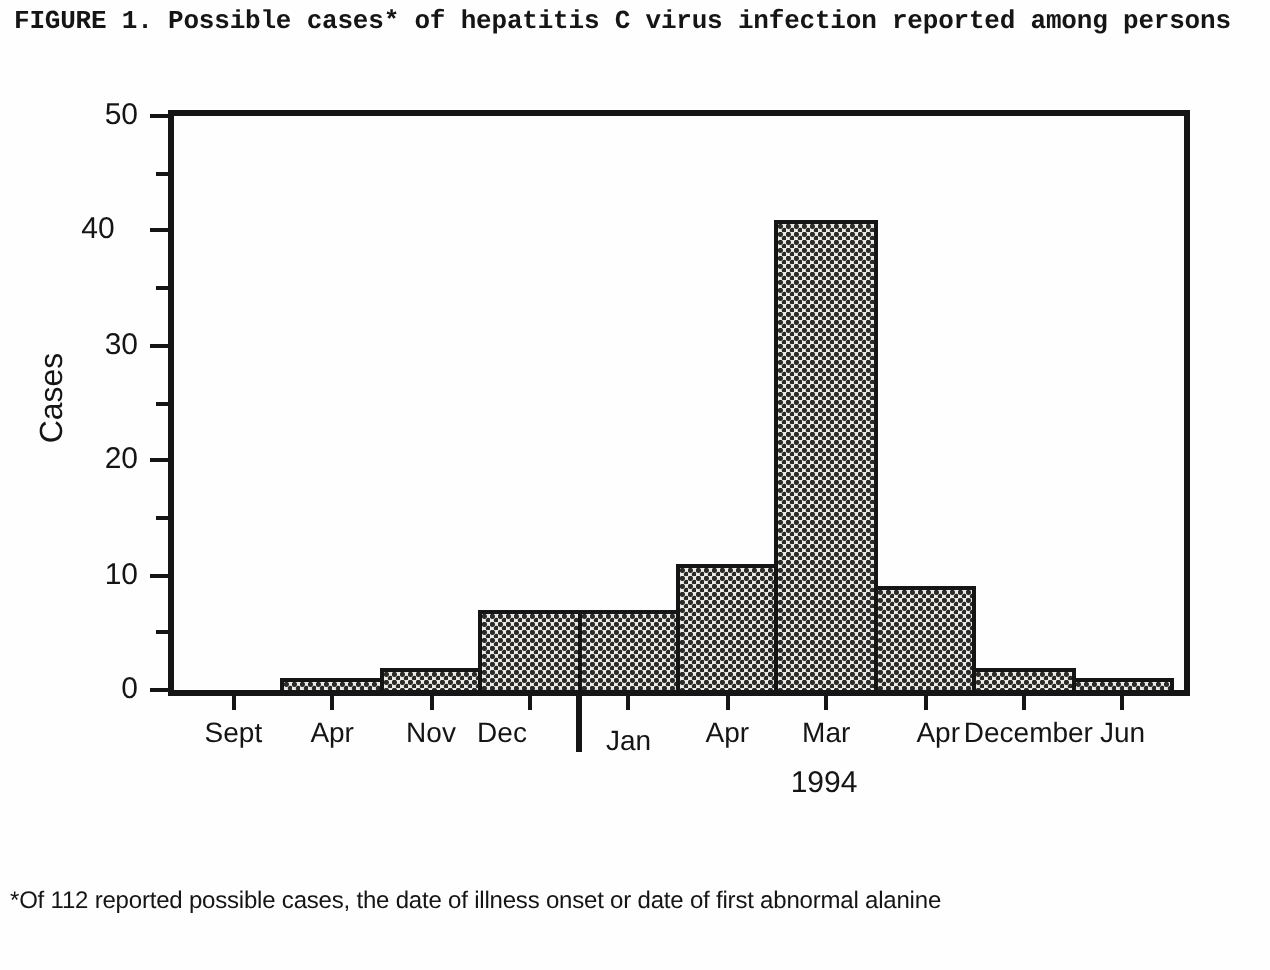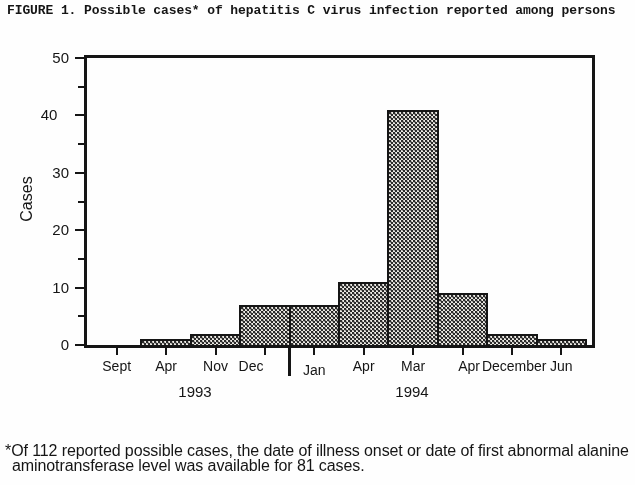--- a/index.html
+++ b/index.html
@@ -37,21 +37,21 @@
     transform:translate(-50%,-50%) rotate(-90deg);
     font-size:16px;white-space:nowrap;
   }
   .xlabel{
     position:absolute;left:223px;top:410px;width:180px;
     text-align:center;font-size:16px;
   }
   .yearlab{position:absolute;text-align:center;font-size:15px;width:80px;}
   .footnote{
     position:absolute;left:5px;top:443px;width:626px;
-    font-size:16px;line-height:15px;letter-spacing:-0.1px;
+    font-size:12px;line-height:15px;letter-spacing:-0.1px;
   }
   .footnote .fline{white-space:nowrap;}
   .footnote .l2{padding-left:7px;}
 </style>
 </head>
 <body>
 
 <div class="figure">
 
   <div class="title">
@@ -105,22 +105,20 @@
       <div class="bar" style="left: 436.8px; top: 293px; width: 51.4px; height: 52px;"></div>
       <div class="tick" style="left: 510.9px; top: 348px; width: 2px; height: 7px;"></div>
       <div class="xlab" style="left: 481.9px; top: 358px; width: 60px;">December</div>
       <div class="bar" style="left: 486.2px; top: 334px; width: 51.4px; height: 11px;"></div>
       <div class="tick" style="left: 560.3px; top: 348px; width: 2px; height: 7px;"></div>
       <div class="xlab" style="left: 531.3px; top: 358px; width: 60px;">Jun</div>
       <div class="bar" style="left: 535.6px; top: 339px; width: 51.4px; height: 6px;"></div>
       <div class="year-divider" style="left: 288.1px; top: 345px; width: 3px; height: 31px;"></div>
     </div>
 
-  <div class="yearlab" style="left:155px;top:383px;">1993</div>
   <div class="yearlab" style="left:372px;top:383px;">1994</div>
 
 
   <div class="footnote">
     <div class="fline">*Of 112 reported possible cases, the date of illness onset or date of first abnormal alanine</div>
-    <div class="fline l2">aminotransferase level was available for 81 cases.</div>
   </div>
 
 </div>
 
 </body></html>

